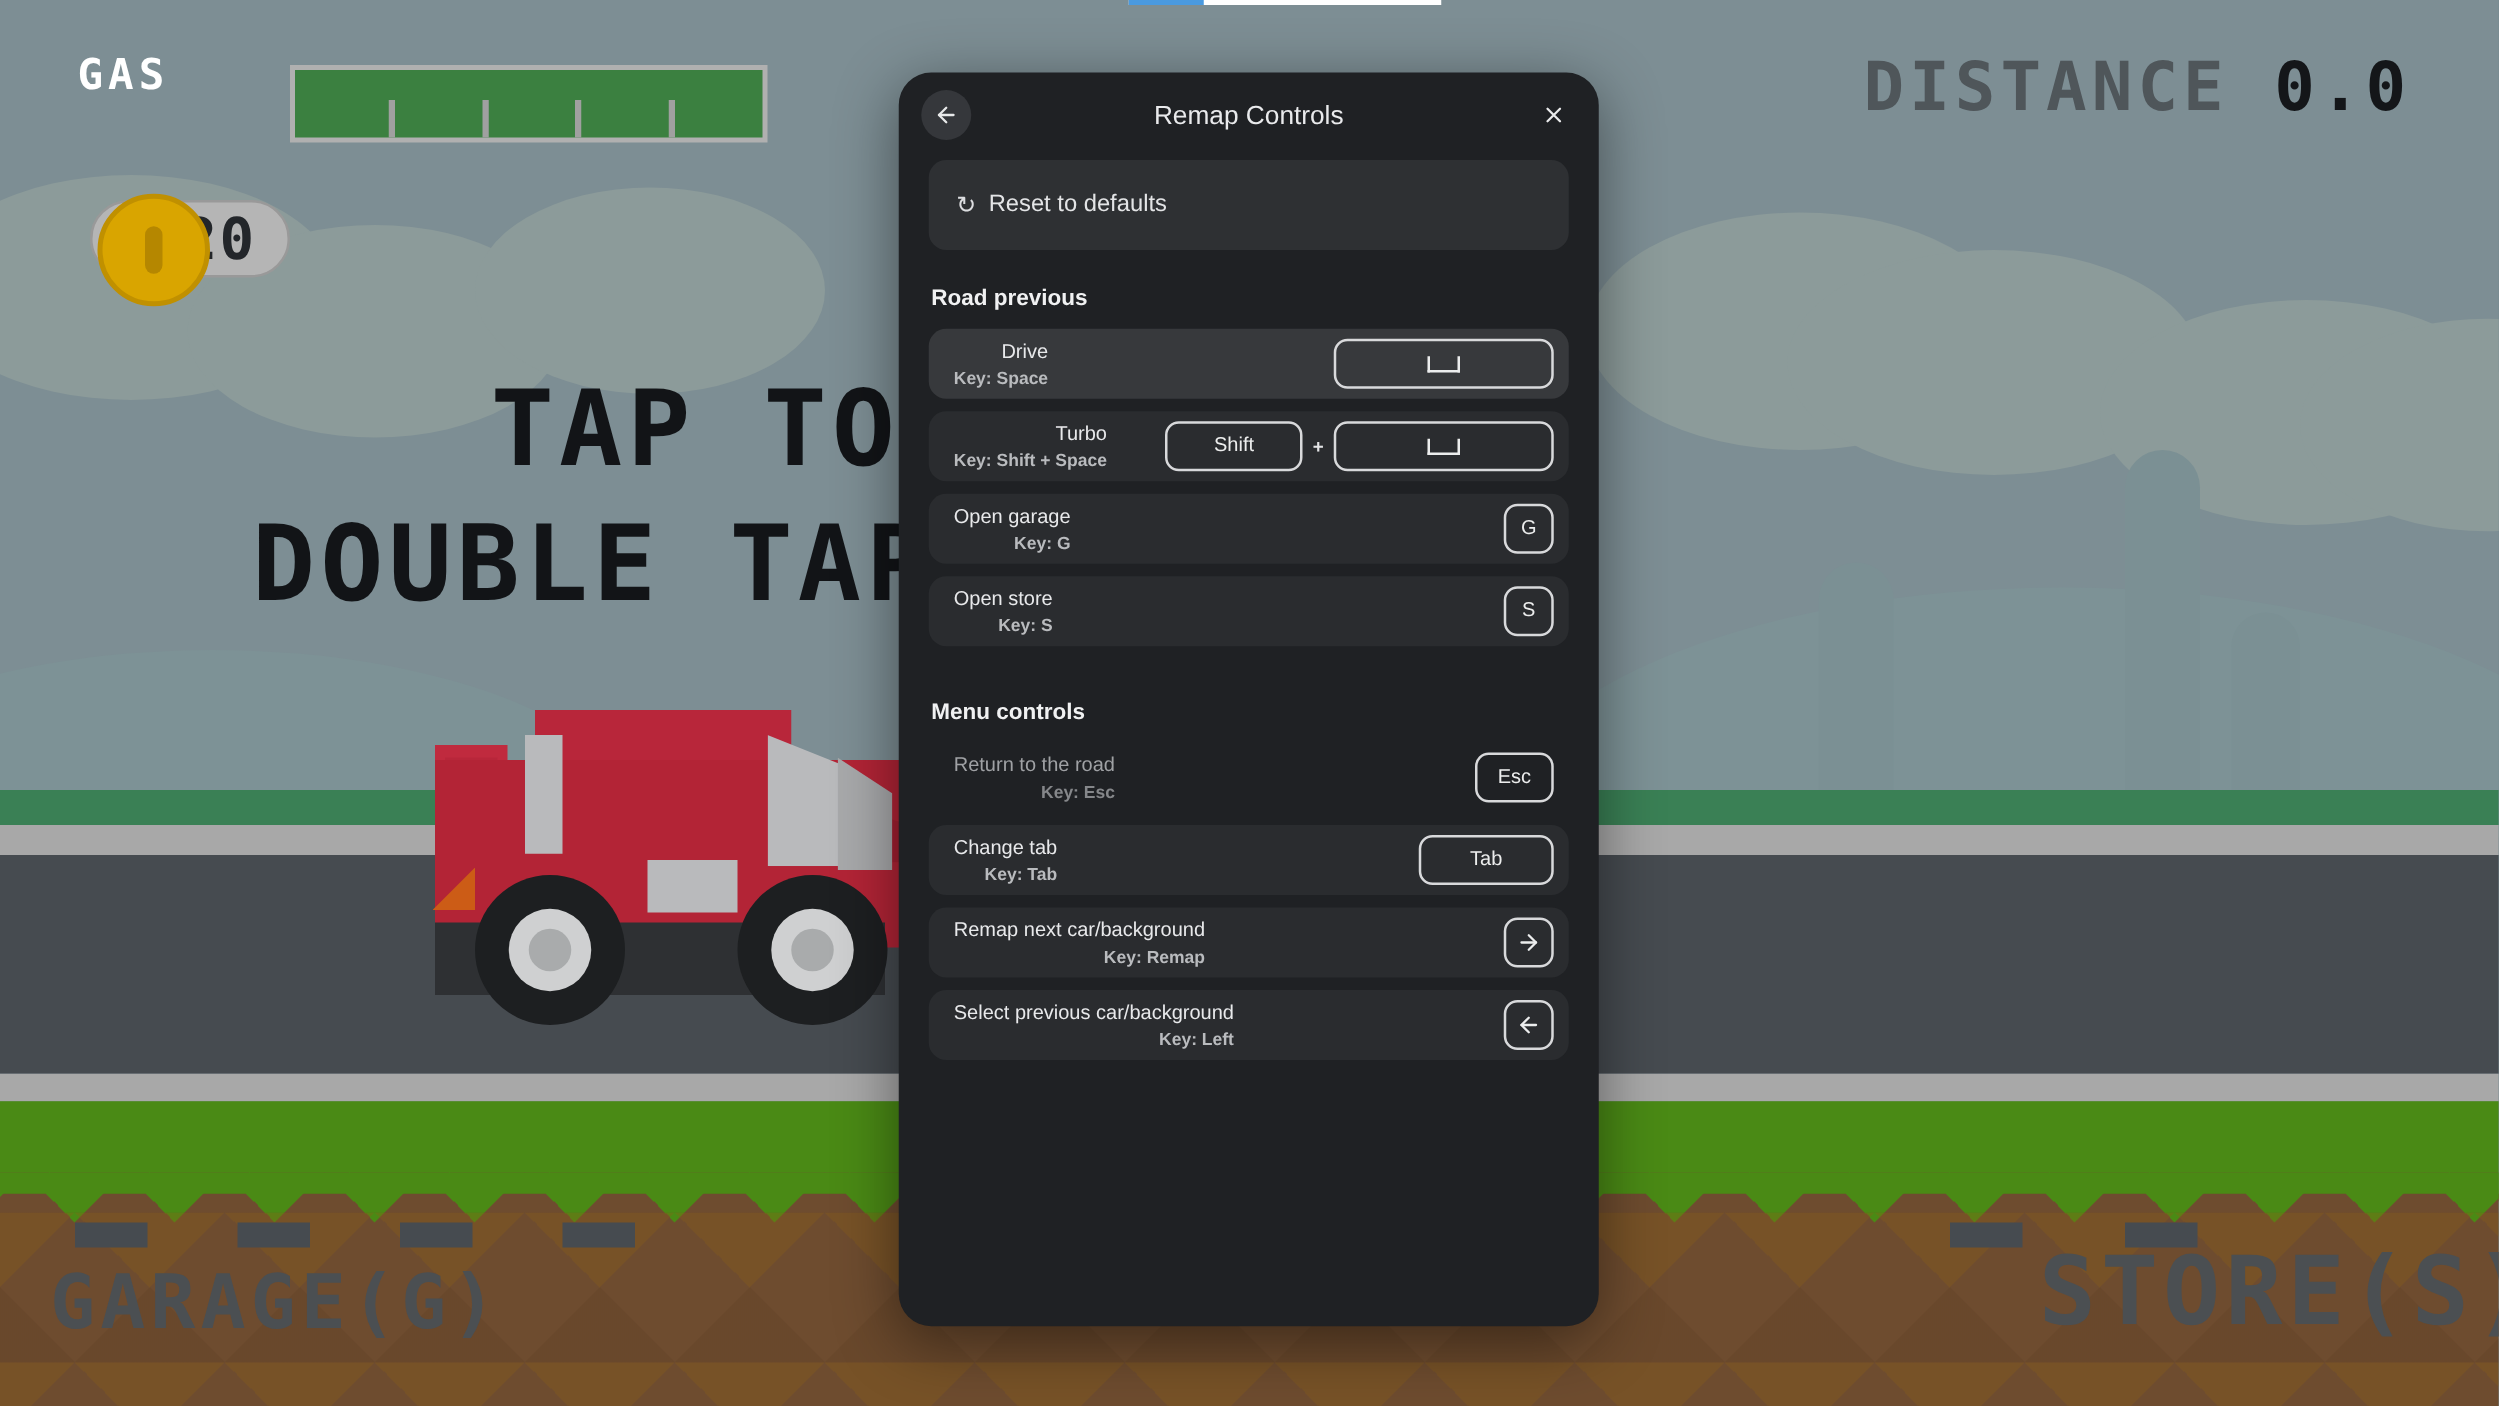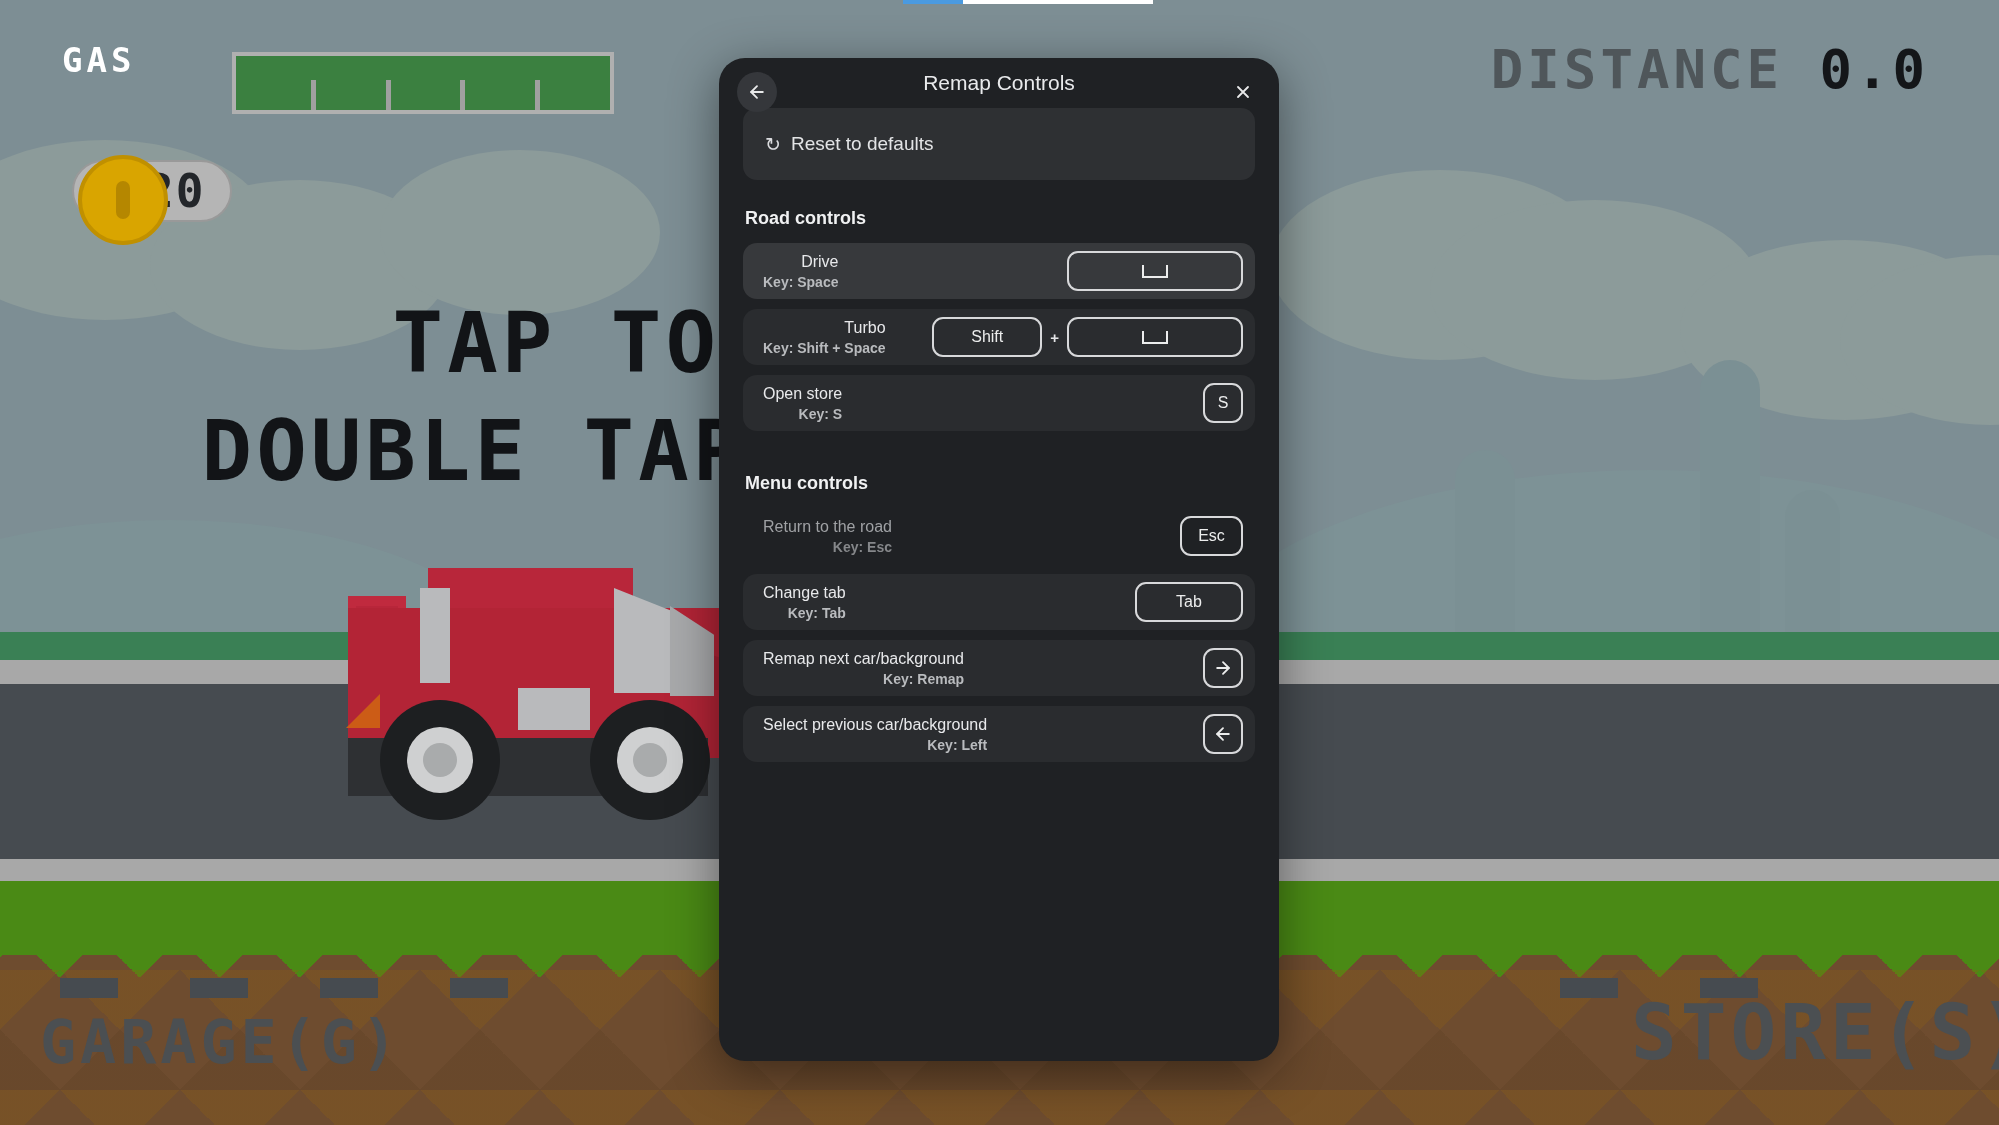--- a/index.html
+++ b/index.html
@@ -144,21 +144,21 @@
 
   
   .overlay { position: absolute; inset: 0; background: transparent; }
   .modal {
     position: absolute; left: 719px; top: 58px; width: 560px; height: 1003px;
     background: #1f2124; border-radius: 26px; box-sizing: border-box;
     box-shadow: 0 12px 50px rgba(0,0,0,.45);
     overflow: hidden;
   }
   .modal-head {
-    position: relative; height: 50px; display: flex; align-items: center; justify-content: center;
+    position: relative; height: 70px; display: flex; align-items: center; justify-content: center;
   }
   .modal-title { color: #e9eaec; font-size: 21px; }
   .circ-btn {
     position: absolute; width: 40px; height: 40px; border-radius: 50%;
     background: #35373b; display: flex; align-items: center; justify-content: center;
     color: #e8e9ea; cursor: pointer; border: none;
   }
   .circ-btn.back { left: 18px; top: 14px; }
   .circ-btn.close { right: 16px; top: 14px; background: transparent; }
 
@@ -313,21 +313,21 @@
           </svg>
         </button>
       </div>
 
       <div class="modal-body">
         <div class="reset-card">
           <span class="reset-icon">↻</span>
           <span>Reset to defaults</span>
         </div>
         <div id="sections">
-            <div class="section-title">Road controls</div>
+            <div class="section-title">Road previous</div>
             <div class="row hl">
               <div class="row-labels">
                 <div class="row-name">Drive</div>
                 <div class="row-key">Key: Space</div>
               </div>
               <div class="keys">
                 <div class="keycap wide">
                   <div class="space-mark"></div>
                 </div>
               </div>
@@ -337,20 +337,31 @@
                 <div class="row-name">Turbo</div>
                 <div class="row-key">Key: Shift + Space</div>
               </div>
               <div class="keys">
                 <div class="keycap med">
                   <span>Shift</span>
                 </div>
                 <span class="plus">+</span>
                 <div class="keycap wide">
                   <div class="space-mark"></div>
+                </div>
+              </div>
+            </div>
+            <div class="row">
+              <div class="row-labels">
+                <div class="row-name">Open garage</div>
+                <div class="row-key">Key: G</div>
+              </div>
+              <div class="keys">
+                <div class="keycap square">
+                  <span>G</span>
                 </div>
               </div>
             </div>
             <div class="row">
               <div class="row-labels">
                 <div class="row-name">Open store</div>
                 <div class="row-key">Key: S</div>
               </div>
               <div class="keys">
                 <div class="keycap square">

